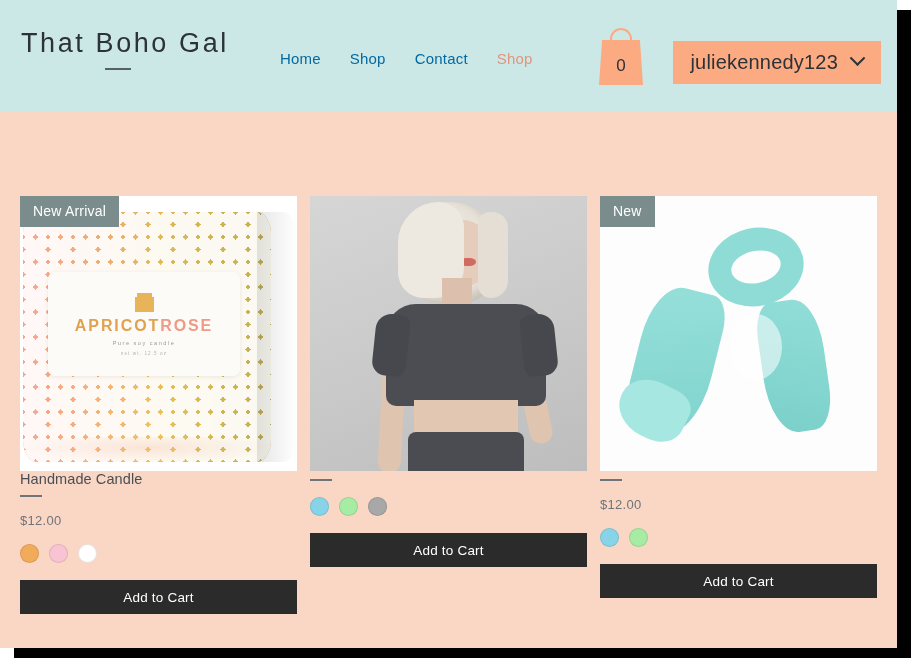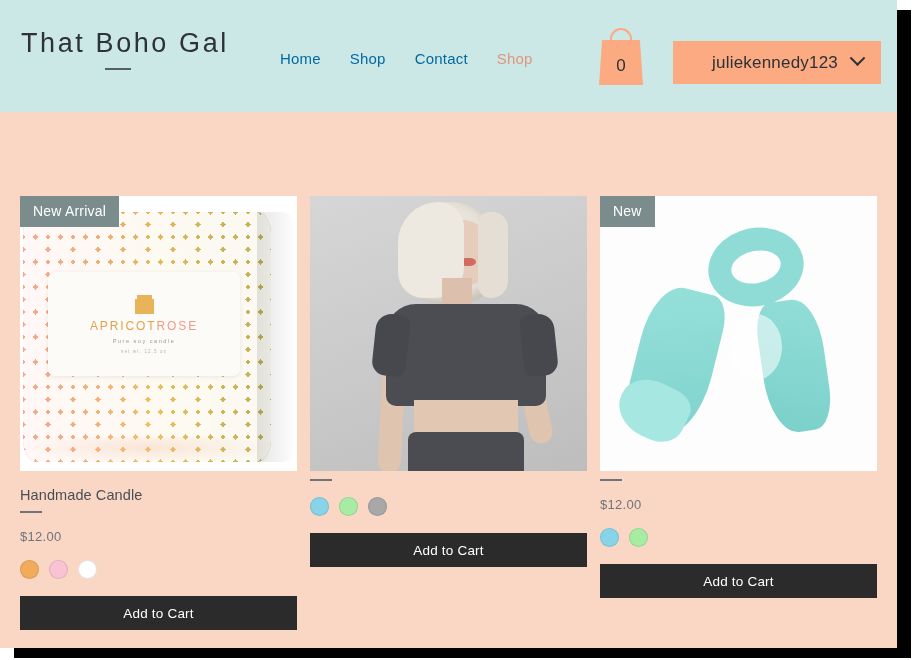--- a/index.html
+++ b/index.html
@@ -114,21 +114,21 @@
     height: 43px;
     background: #fcaa81;
     display: flex;
     align-items: center;
     justify-content: flex-end;
     padding-right: 18px;
     gap: 14px;
     cursor: pointer;
   }
   #account-name {
-    font-size: 17px;
+    font-size: 20px;
     color: #2c3237;
     letter-spacing: 0.2px;
   }
   .chevron {
     width: 11px;
     height: 11px;
     border-right: 2.2px solid #2c3237;
     border-bottom: 2.2px solid #2c3237;
     transform: rotate(45deg) translate(-3px, -3px);
   }
@@ -163,21 +163,20 @@
     color: #ffffff;
     font-size: 14px;
     padding: 7px 13px 8px 13px;
     z-index: 5;
     letter-spacing: 0.2px;
   }
 
   .product-title {
     font-size: 14.5px;
     color: #4a4f55;
-    margin-top: 16px;
     letter-spacing: 0.1px;
   }
   .title-underline {
     width: 22px;
     height: 2px;
     background: #6e747a;
     margin-top: 8px;
   }
   .product-price {
     font-size: 13px;
@@ -251,23 +250,23 @@
   .label-flower {
     width: 19px; height: 19px;
     background:
       radial-gradient(circle at 50% 18%, #e8b45a 42%, transparent 43%),
       radial-gradient(circle at 18% 62%, #e8b45a 42%, transparent 43%),
       radial-gradient(circle at 82% 62%, #e8b45a 42%, transparent 43%),
       radial-gradient(circle at 32% 96%, #e8b45a 38%, transparent 39%),
       radial-gradient(circle at 68% 96%, #e8b45a 38%, transparent 39%);
   }
   .label-brand {
-    font-size: 12px;
+    font-size: 16px;
     letter-spacing: 1.9px;
-    font-weight: 400;
+    font-weight: 700;
   }
   .label-brand .apricot { color: #e0a24f; }
   .label-brand .rose { color: #ef9a86; }
   .label-sub {
     font-size: 5.6px;
     letter-spacing: 1.5px;
     color: #9a9aa0;
   }
   .label-net {
     font-size: 4.6px;

